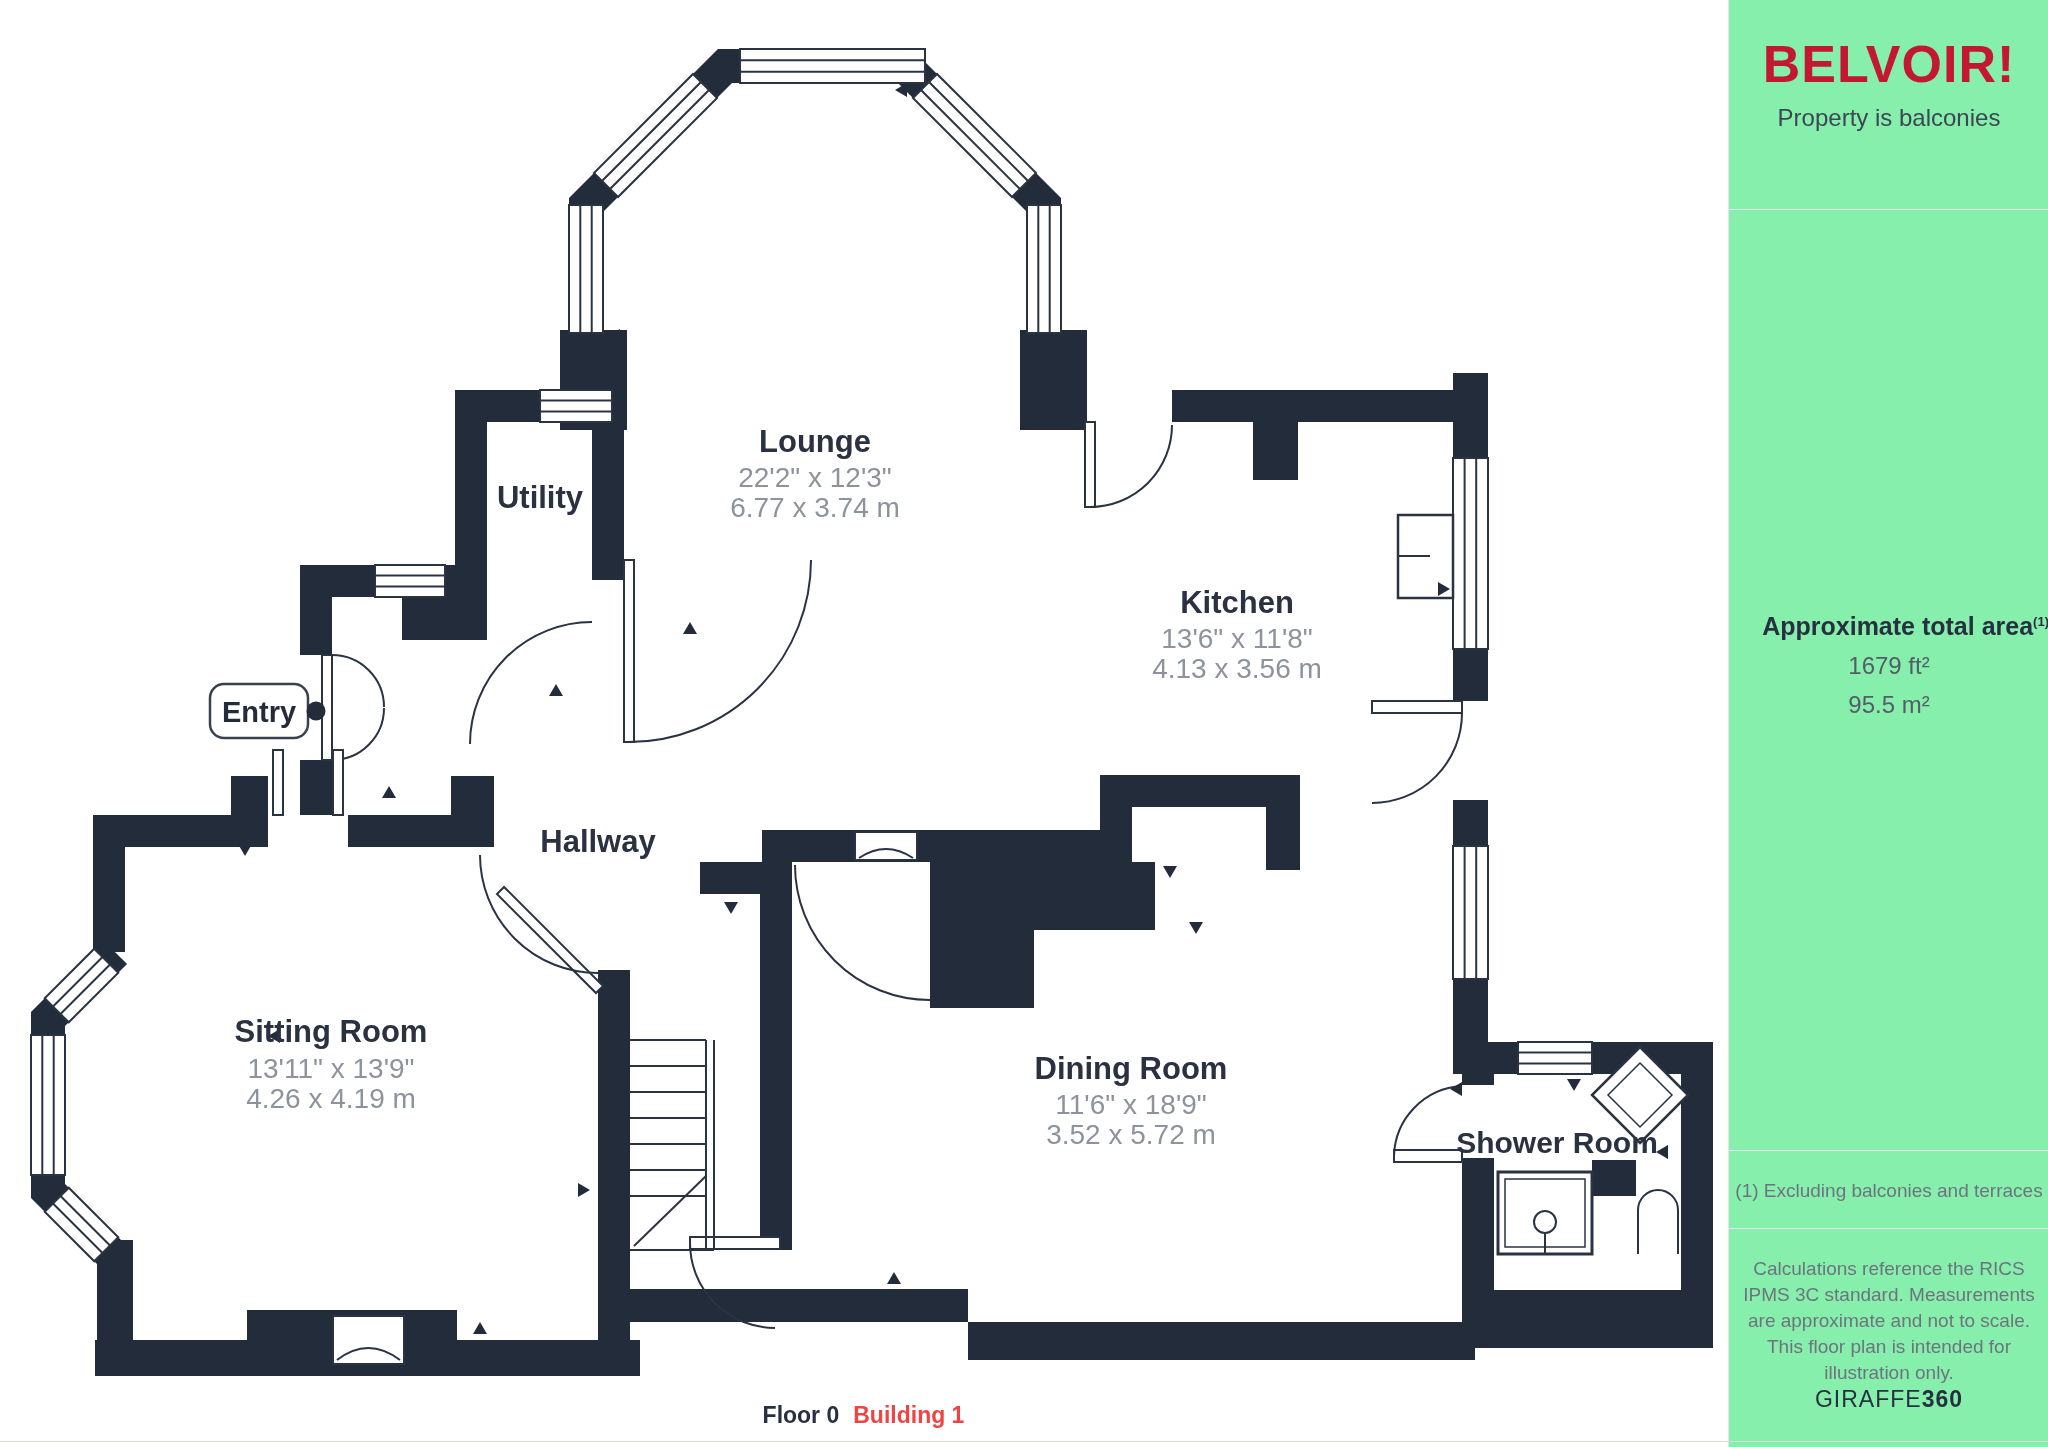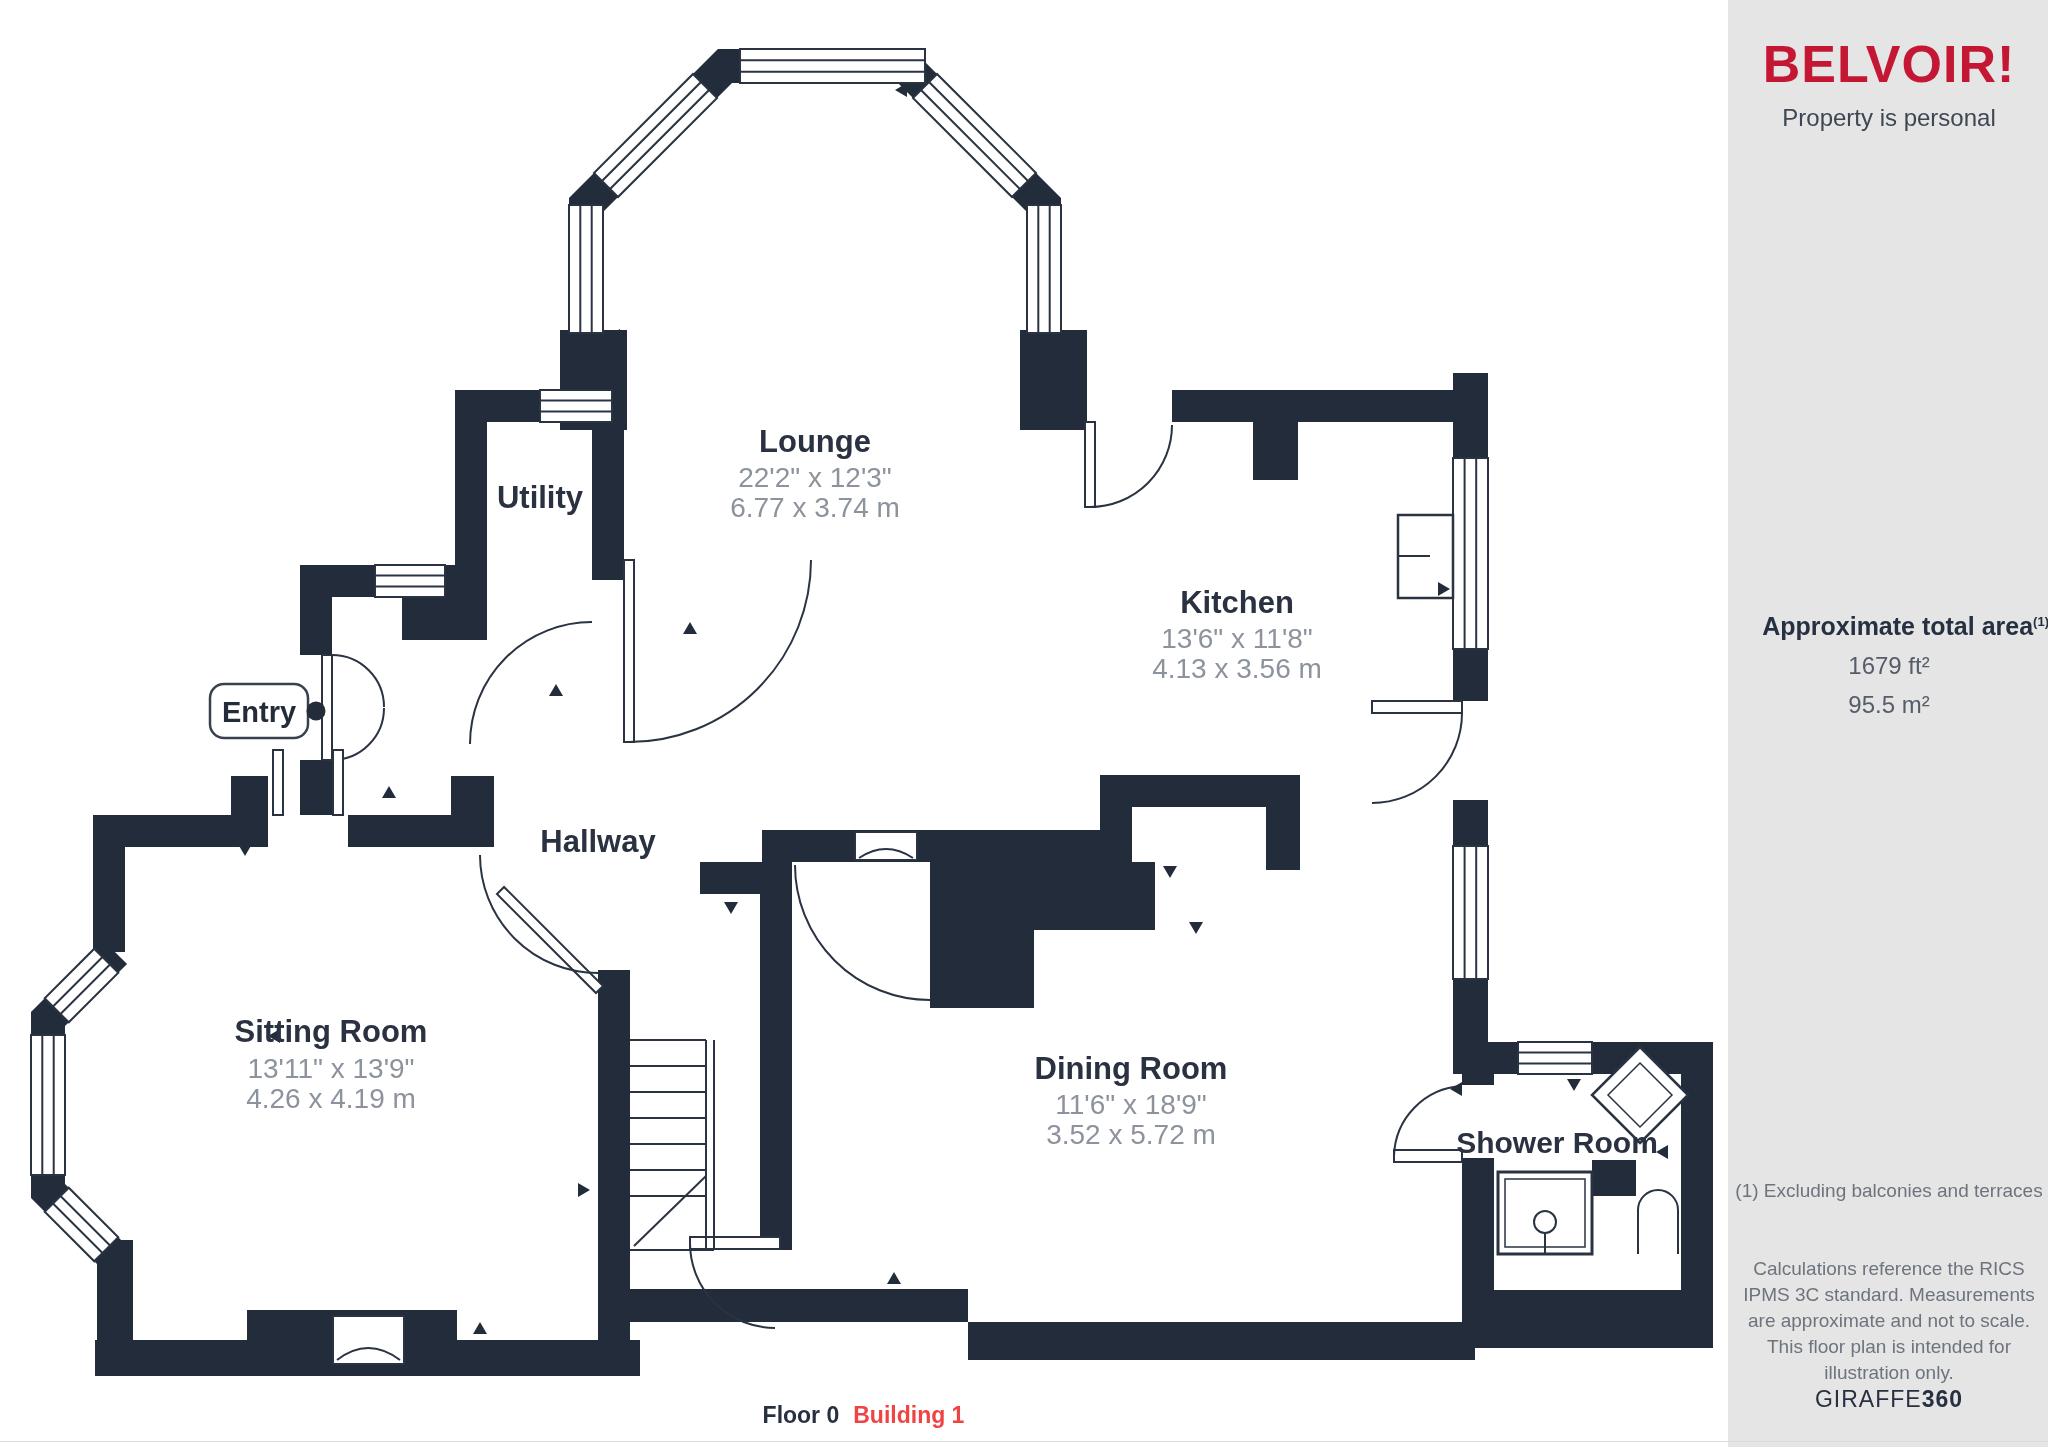--- a/index.html
+++ b/index.html
@@ -4,21 +4,21 @@
 <style>
   html,body{margin:0;padding:0;background:#ffffff;}
   .page{position:relative;width:2048px;height:1447px;background:#fff;overflow:hidden;
         font-family:"Liberation Sans", sans-serif;}
   .plan-wrap{position:absolute;left:0;top:0;width:1727px;height:1447px;}
   svg text{user-select:none;}
   .room-name{font-family:"Liberation Sans",sans-serif;font-weight:700;font-size:31px;fill:#2a3140;}
   .room-dim{font-family:"Liberation Sans",sans-serif;font-size:28px;fill:#8d939d;}
   .entry-text{font-family:"Liberation Sans",sans-serif;font-weight:700;font-size:29px;fill:#242c3a;}
   
-  .sidebar{position:absolute;left:1728px;top:0;width:320px;height:1447px;background:#e5e5e5;
+  .sidebar{position:absolute;left:1728px;top:0;width:320px;height:1447px;background:#86efac;
            border-left:1px solid #e2e5e9;}
   .sb-divider{position:absolute;left:0;width:100%;height:0;border-top:1px solid #e2e5e9;}
   .logo-block{position:absolute;top:38px;left:0;width:100%;text-align:center;}
   .logo{font-weight:700;font-size:52px;letter-spacing:1px;color:#c41734;line-height:1;}
   .tagline{margin-top:14px;font-size:24px;color:#3d4754;}
   .area-block{position:absolute;top:612px;left:0;width:100%;text-align:center;color:#273041;}
   .area-title{font-weight:700;font-size:25px;text-align:right;}
   .area-title sup{font-size:13px;}
   .area-val{margin-top:11px;font-size:24px;color:#555d69;}
   .footnote-box{position:absolute;top:1180px;left:0;width:100%;text-align:center;
@@ -305,21 +305,21 @@
   </div>
 
   <div class="plan-footer">
     <span class="floor-label">Floor 0</span>
     <span class="building-label">Building 1</span>
   </div>
 
   <div class="sidebar">
     <div class="logo-block">
       <div class="logo">BELVOIR!</div>
-      <div class="tagline">Property is personal</div>
+      <div class="tagline">Property is balconies</div>
     </div>
     <div class="sb-divider" style="top:209px"></div>
 
     <div class="area-block">
       <div class="area-title">
         <span>Approximate total area</span><sup>(1)</sup>
       </div>
       <div class="area-val">1679 ft²</div>
       <div class="area-val">95.5 m²</div>
     </div>

